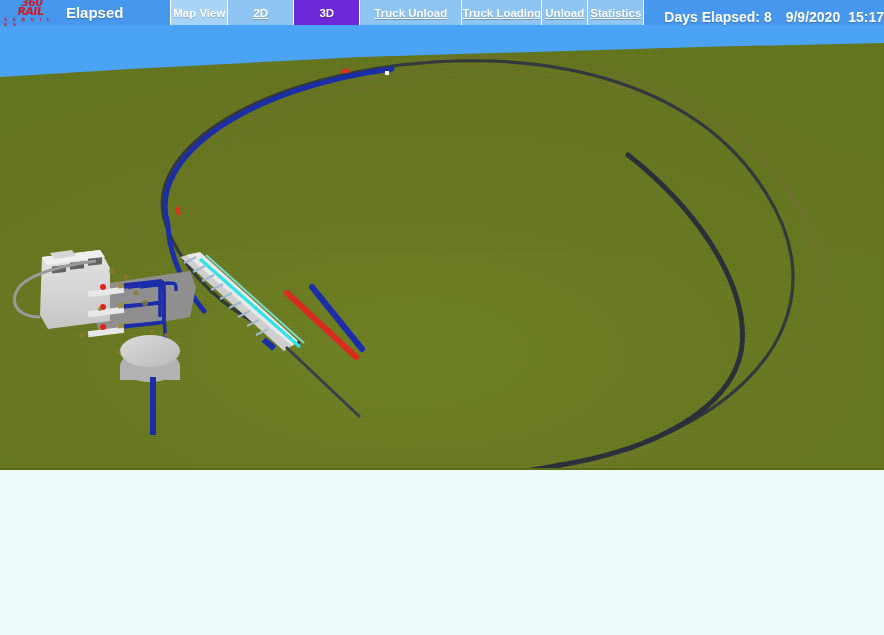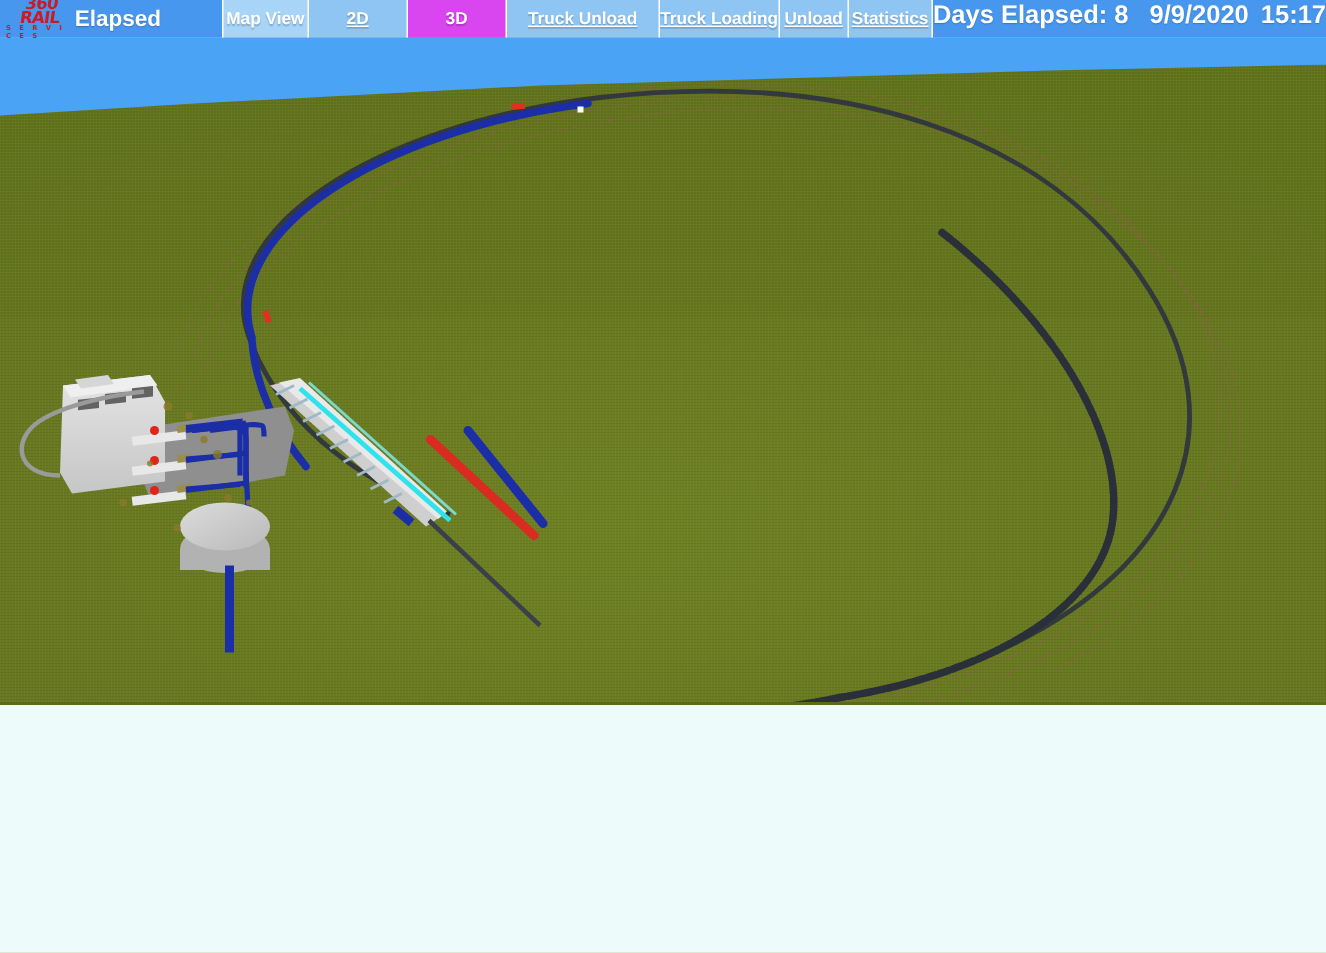--- a/index.html
+++ b/index.html
@@ -42,25 +42,25 @@
   .tab{
     display:flex;align-items:center;justify-content:center;
     color:#fff;font-size:11.5px;font-weight:bold;
     border-right:1px solid #ffffff;
     box-sizing:border-box;
     white-space:nowrap;
     text-shadow:0 1px 1px rgba(0,0,0,.22);
     cursor:default;
   }
   .tab.light{background:#8fc5f2;text-decoration:underline;}
-  .tab.active{background:#d946ef;}
+  .tab.active{background:#6d28d9;}
   .tab.head{background:#a8d4f7;border-left:1px solid #fff;}
   .clock{
-    display:flex;align-items:flex-start;color:#fff;font-size:17px;font-weight:bold;
-    padding-left:0;white-space:nowrap;
+    display:flex;align-items:flex-end;color:#fff;font-size:14px;font-weight:bold;
+    padding-left:20px;white-space:nowrap;
     text-shadow:0 1px 1px rgba(0,0,0,.22);
   }
   .clock .sep{display:inline-block;width:14px;}
 
   
   .viewport{
     position:absolute;left:0;top:25px;width:884px;height:443px;
     overflow:hidden;background:#6b7d1e;
   }
   .sky{

